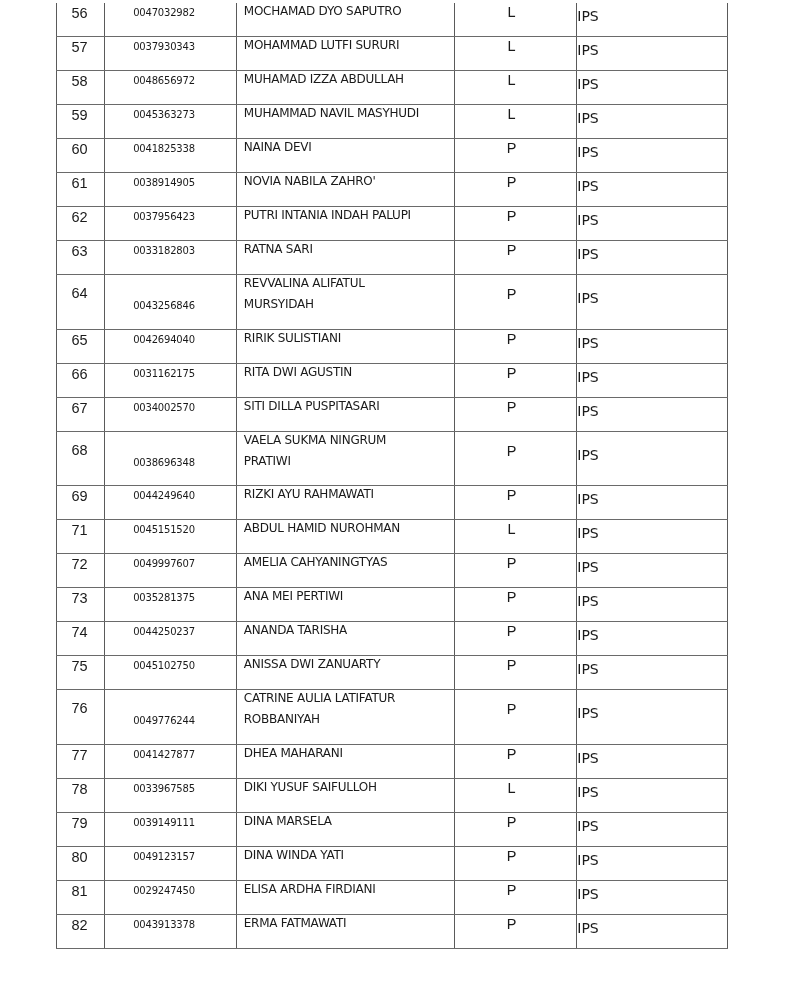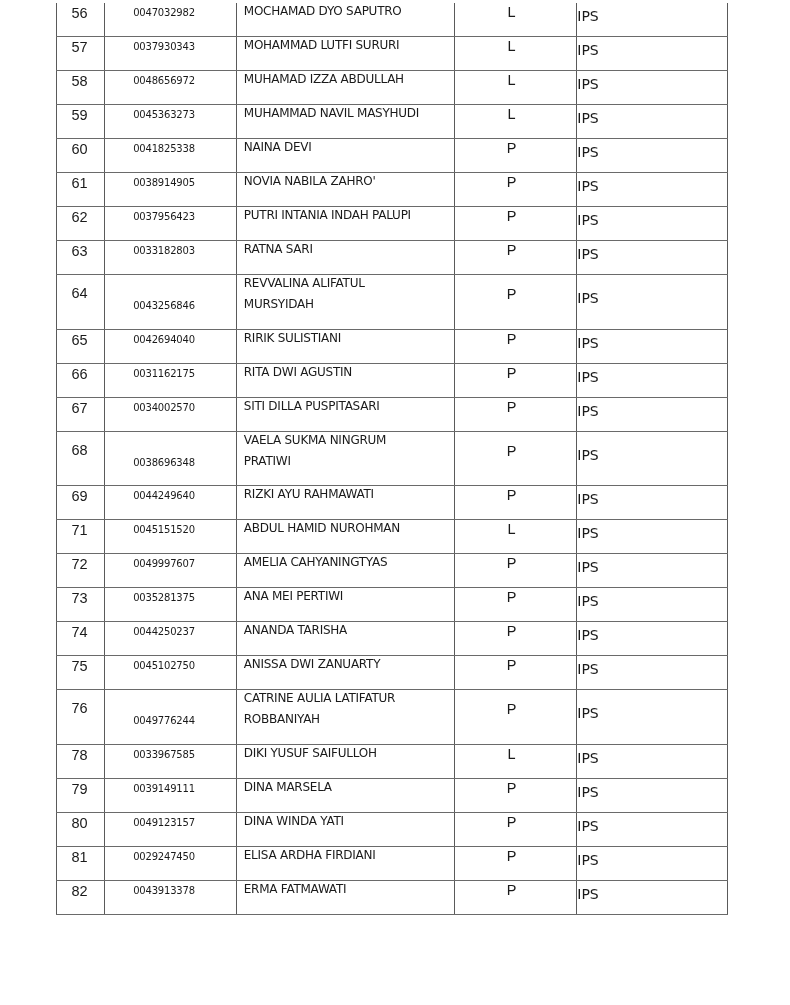--- a/index.html
+++ b/index.html
@@ -444,20 +444,37 @@
           </td>
           <td>
             <span class="jk">P</span>
           </td>
           <td>
             <span class="prog">IPS</span>
           </td>
         </tr>
         <tr>
           <td>
+            <span class="no">77</span>
+          </td>
+          <td>
+            <span class="nisn">0041427877</span>
+          </td>
+          <td>
+            <span class="name"><span>DHEA MAHARANI</span></span>
+          </td>
+          <td>
+            <span class="jk">P</span>
+          </td>
+          <td>
+            <span class="prog">IPS</span>
+          </td>
+        </tr>
+        <tr>
+          <td>
             <span class="no">78</span>
           </td>
           <td>
             <span class="nisn">0033967585</span>
           </td>
           <td>
             <span class="name"><span>DIKI YUSUF SAIFULLOH</span></span>
           </td>
           <td>
             <span class="jk">L</span>

